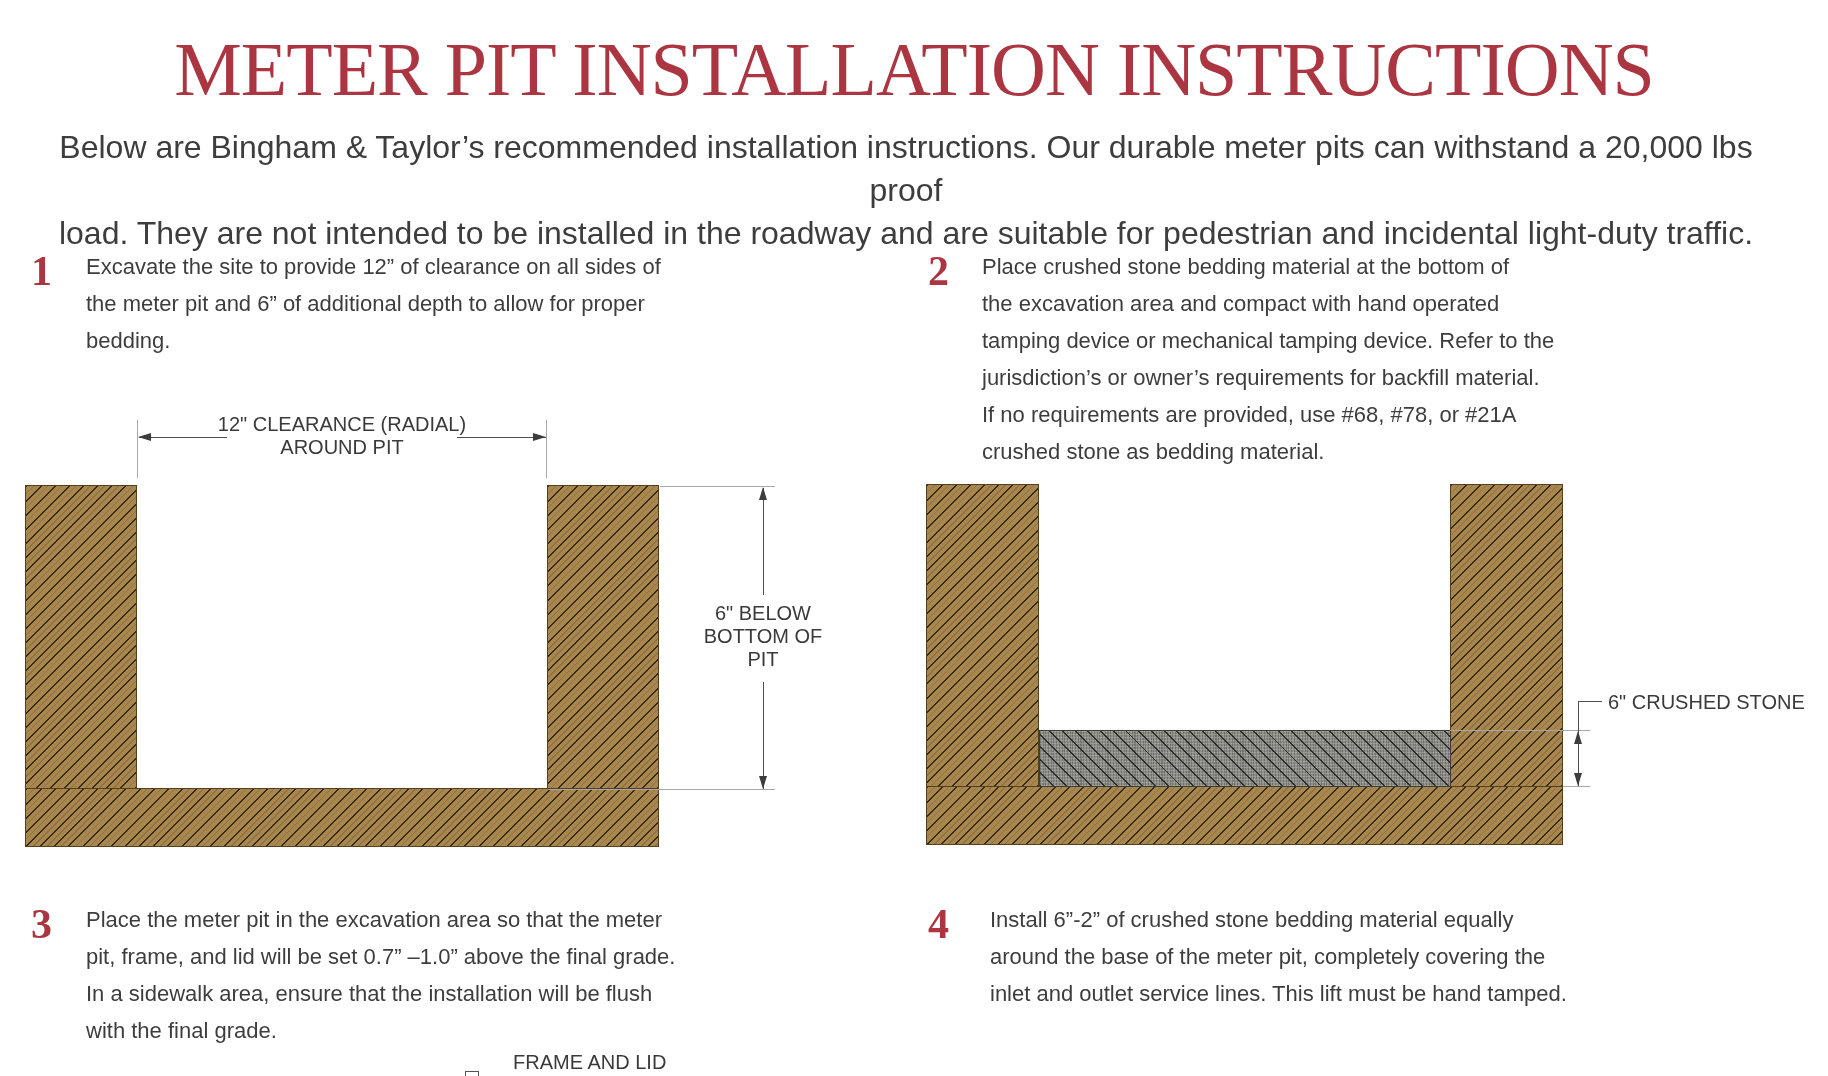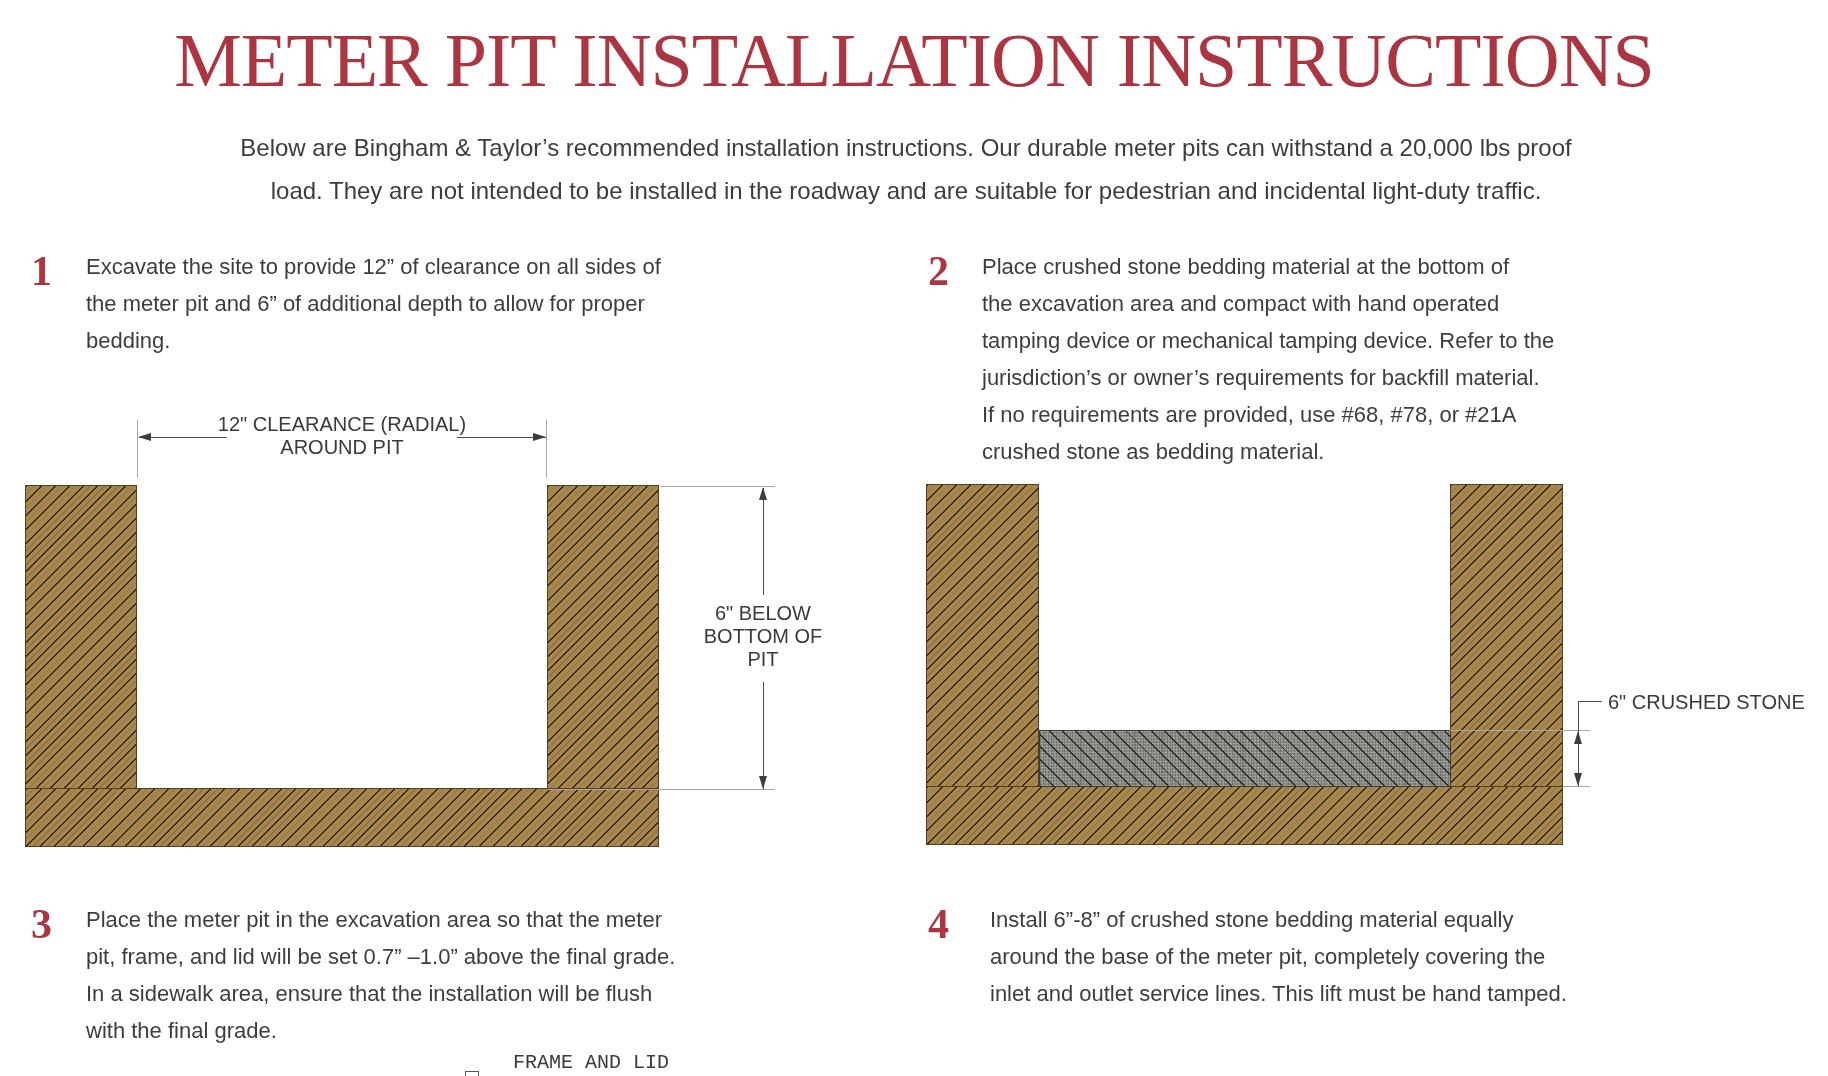--- a/index.html
+++ b/index.html
@@ -1,24 +1,24 @@
 <!DOCTYPE html>
 <html><head>
 <meta charset="utf-8">
 <style>
   html,body{margin:0;padding:0;background:#ffffff;}
   #page{position:relative;width:1828px;height:1076px;background:#ffffff;overflow:hidden;
         font-family:"Liberation Sans",sans-serif;}
 
   .title{position:absolute;left:0;right:0;top:10px;text-align:center;
          font-family:"Liberation Serif",serif;font-weight:400;font-size:76px;line-height:100px;
-         letter-spacing:-1px;color:#ab3540;margin:0;}
+         letter-spacing:-1px;color:#ab3540;margin:9px;}
 
   .intro{position:absolute;left:24px;right:40px;top:126px;margin:0;text-align:center;
-         font-size:24px;line-height:43px;color:#3d3d3d;white-space:pre-line;}
+         font-size:32px;line-height:43px;color:#3d3d3d;white-space:pre-line;}
 
   .step-num{position:absolute;font-family:"Liberation Serif",serif;font-weight:600;
             font-size:42px;line-height:42px;color:#ab3540;}
   .step-text{position:absolute;font-size:22px;line-height:37px;color:#3d3d3d;
              white-space:pre-line;}
 
   
   .earth{position:absolute;box-sizing:border-box;border:1px solid #553f1d;
          background-color:#a8874f;
          background-image:
@@ -113,23 +113,23 @@
   <div>
     <div class="step-num" style="left:31px;top:903px;">3</div>
     <div class="step-text" style="left:86px;top:901px;width:820px;">Place the meter pit in the excavation area so that the meter
 pit, frame, and lid will be set 0.7” –1.0” above the final grade.
 In a sidewalk area, ensure that the installation will be flush
 with the final grade.</div>
   </div>
 
   <div>
     <div class="step-num" style="left:928px;top:903px;">4</div>
-    <div class="step-text" style="left:990px;top:901px;width:820px;">Install 6”-8” of crushed stone bedding material equally
+    <div class="step-text" style="left:990px;top:901px;width:820px;">Install 6”-2” of crushed stone bedding material equally
 around the base of the meter pit, completely covering the
 inlet and outlet service lines.  This lift must be hand tamped.</div>
   </div>
 
   <div>
     <div class="frame-box" style="left:465px;top:1071px;width:14px;height:10px;"></div>
-    <div class="cad" style="left:513px;top:1051px;font-family:Liberation Mono, monospace;">FRAME AND LID</div>
+    <div class="cad" style="left:513px;top:1051px;">FRAME AND LID</div>
   </div>
 
 </div>
 
 </body></html>

